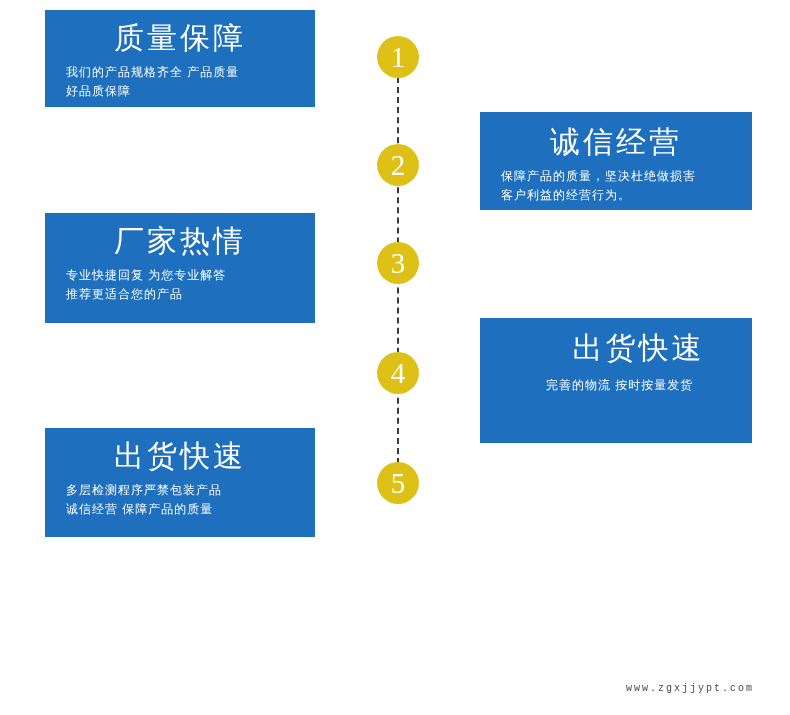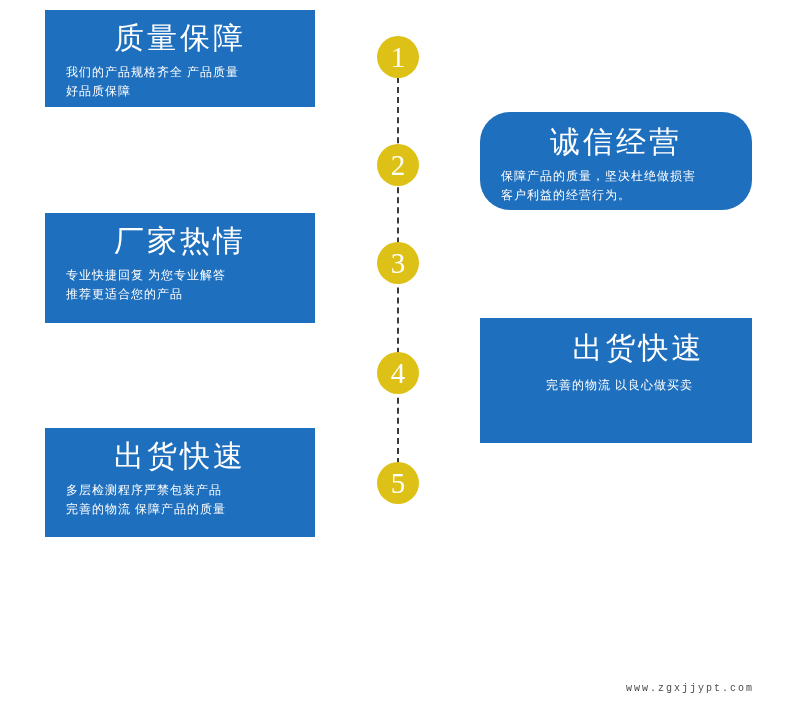--- a/index.html
+++ b/index.html
@@ -12,42 +12,41 @@
     height: 715px;
     background: #ffffff;
     overflow: hidden;
   }
 
   
   .step-box {
     position: absolute;
     background: var(--box-blue, #1e6fbe);
     color: #ffffff;
-    font-family: Liberation Serif, serif;
   }
   .step-title {
     display: block;
     text-align: center;
     font-size: 30px;
     line-height: 36px;
     letter-spacing: 3px;
     padding-top: 10px;
     font-weight: 400;
   }
   .step-body {
     display: block;
     font-size: 12px;
     line-height: 19px;
     letter-spacing: 1px;
     margin-top: 7px;
     padding: 0 12px 0 21px;
     white-space: pre-line;
   }
   .box-1 { left: 45px;  top: 10px;  width: 270px; height: 97px;  }
-  .box-2 { left: 480px; top: 112px; width: 272px; height: 98px; border-radius: 30px;  }
+  .box-2 { left: 480px; top: 112px; width: 272px; height: 98px;  }
   .box-3 { left: 45px;  top: 213px; width: 270px; height: 110px; }
   .box-4 { left: 480px; top: 318px; width: 272px; height: 125px; padding-left: 45px;  }
   .box-5 { left: 45px;  top: 428px; width: 270px; height: 109px; }
   .box-3 .step-title, .box-5 .step-title { }
   .box-2 .step-title, .box-4 .step-title { padding-top: 12px; }
   .box-4 .step-body { margin-top: 10px; }
 
   
   .timeline {
     position: absolute;
@@ -110,27 +109,27 @@
   </div>
 
   <div class="step-box box-3">
     <span class="step-title">厂家热情</span>
     <span class="step-body">专业快捷回复 为您专业解答
 推荐更适合您的产品</span>
   </div>
 
   <div class="step-box box-4">
     <span class="step-title">出货快速</span>
-    <span class="step-body">完善的物流 以良心做买卖</span>
+    <span class="step-body">完善的物流 按时按量发货</span>
   </div>
 
   <div class="step-box box-5">
     <span class="step-title">出货快速</span>
     <span class="step-body">多层检测程序严禁包装产品
-完善的物流 保障产品的质量</span>
+诚信经营 保障产品的质量</span>
   </div>
 
   <div class="num-circle c1">1</div>
   <div class="num-circle c2">2</div>
   <div class="num-circle c3">3</div>
   <div class="num-circle c4">4</div>
   <div class="num-circle c5">5</div>
 
   <div class="watermark">www.zgxjjypt.com</div>
 

